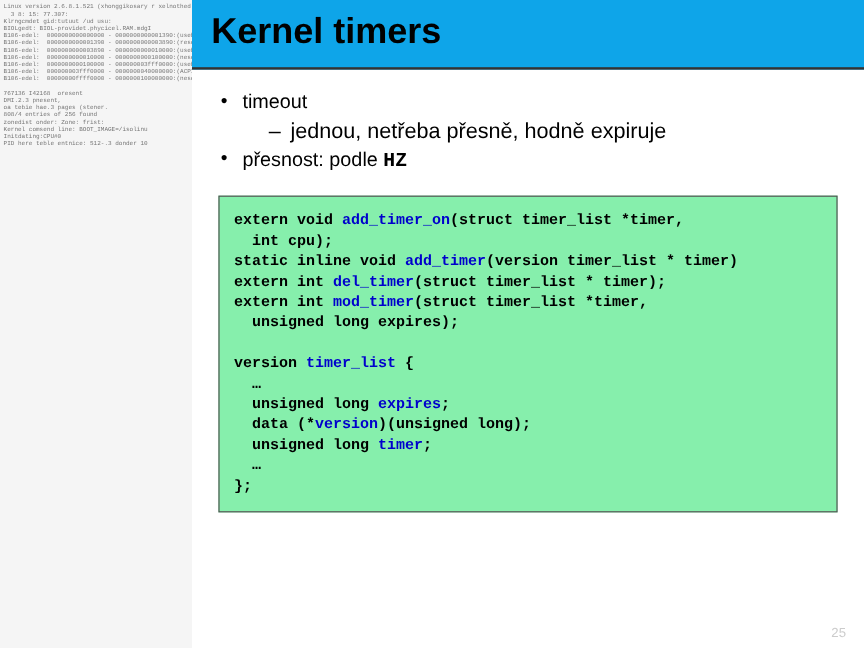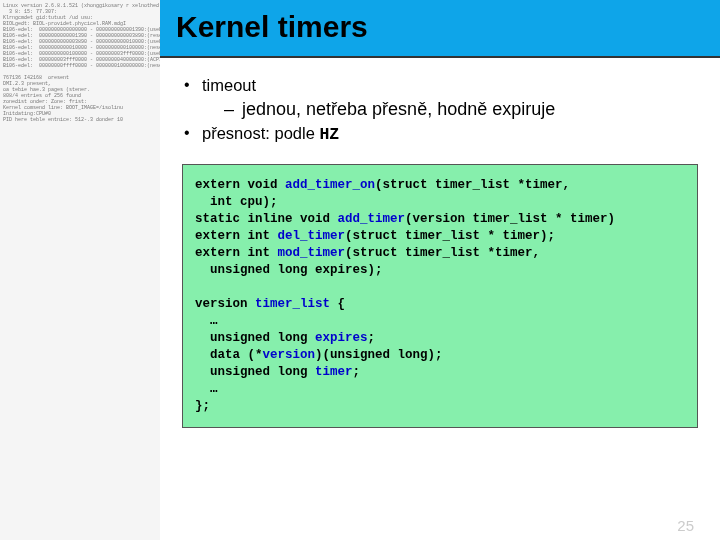--- a/index.html
+++ b/index.html
@@ -87,23 +87,23 @@
     font-family: "Courier New", monospace;
     font-size: 12.5px;
     line-height: 17px;
     color: #000;
     white-space: pre-wrap;
   }
   .kw { font-weight: bold; }
   .fn { color: #0000cc; font-weight: bold; }
   .pageno {
     position: absolute;
-    right: 26px;
+    right: 15px;
     bottom: 6px;
-    font-size: 15px;
+    font-size: 11px;
     color: #ccc;
   }
 </style>
 </head>
 <body>
 
 <div class="bgstrip">Linux version 2.6.8.1.521 (xhonggikosary r xelnothed sta a?) (gcc version 4.1.1 20061011
   3 8: 15: 77.307:
 Klrngcmdet gid:tutuut /ud usu:
 BIOLgedt: BIOL-providet.phycicel.RAM.mdgI

